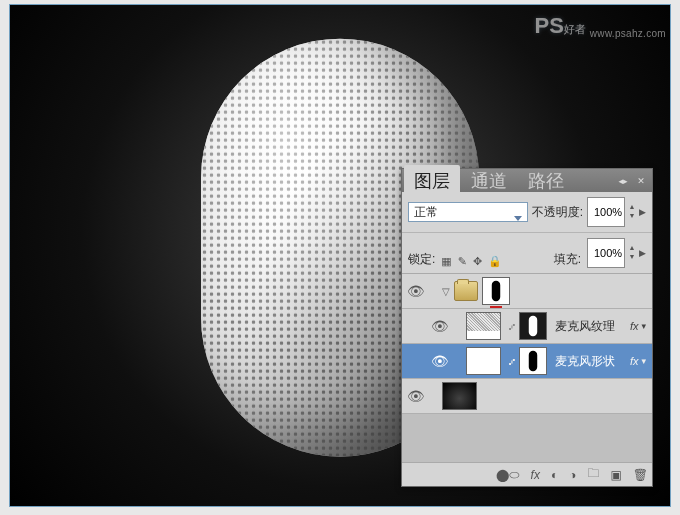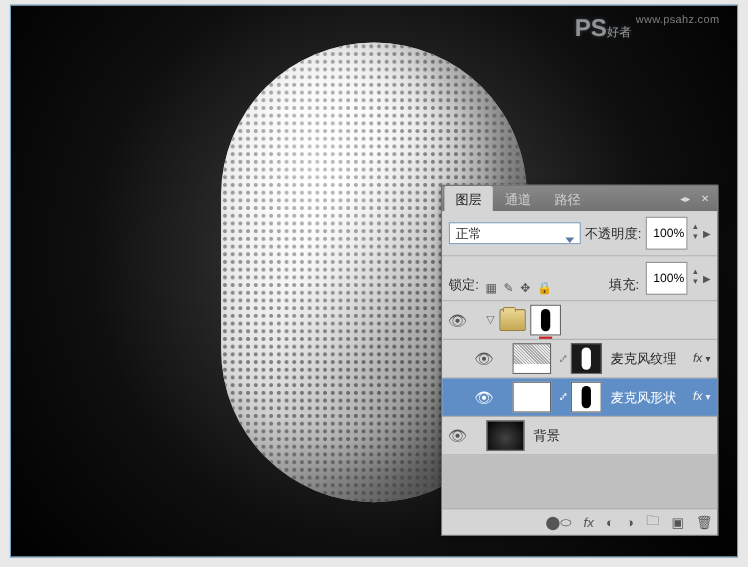--- a/index.html
+++ b/index.html
@@ -1,27 +1,27 @@
 <!DOCTYPE html>
 <html><head>
 <meta charset="utf-8">
 <style>
 *{margin:0;padding:0;box-sizing:border-box;font-family:"Microsoft YaHei",SimSun,sans-serif}
 body{width:680px;height:515px;background:#e8e8e8;position:relative;overflow:hidden}
 .canvas{position:absolute;left:9px;top:4px;width:662px;height:503px;background:radial-gradient(circle at 50% 45%,#606060 0%,#2a2a2a 30%,#0f0f0f 60%,#000 100%);border:1px solid #72a0c0}
 .mic{position:absolute;left:50%;top:50%;transform:translate(-50%,-52%);width:278px;height:418px;border-radius:139px;background:radial-gradient(ellipse at 35% 30%,#fff 0%,#f8f8f8 20%,#e8e8e8 40%,#d8d8d8 55%,#b0b0b0 75%,#808080 90%,#505050 100%);box-shadow:inset -30px -20px 60px rgba(0,0,0,.45),inset 20px 15px 40px rgba(255,255,255,.6);overflow:hidden}
 .mic::before{content:"";position:absolute;inset:0;background-image:radial-gradient(circle,#555 1.4px,transparent 2.1px);background-size:7px 7px;opacity:.7;border-radius:139px}
 .mic::after{content:"";position:absolute;inset:0;background:radial-gradient(ellipse at 30% 25%,rgba(255,255,255,.5) 0%,transparent 45%),radial-gradient(ellipse at 75% 80%,rgba(0,0,0,.35) 0%,transparent 55%);border-radius:139px}
-.watermark{position:absolute;right:16px;top:8px;display:flex;align-items:flex-start;color:#ddd;opacity:.55;font-size:11px}
+.watermark{position:absolute;right:4px;top:8px;display:flex;align-items:flex-end;color:#ddd;opacity:.55;font-size:11px}
 .watermark .ps{font-size:22px;font-weight:bold;color:#fff;text-shadow:0 0 4px rgba(180,220,255,.4);margin-right:4px}
 .watermark .ps small{font-size:11px;font-weight:normal}
 .watermark .url{font-size:10px;letter-spacing:.3px}
 .panel{position:absolute;right:17px;top:163px;width:252px;background:#d5d5d5;border:1px solid #6a6a6a;box-shadow:0 2px 6px rgba(0,0,0,.4);font-size:12px;color:#2a2a2a}
 .tabs{display:flex;align-items:center;background:linear-gradient(#888,#727272);height:23px;padding-left:2px}
-.tab{padding:4px 10px 3px;font-size:12px;color:#d0d0d0;cursor:pointer;border-radius:2px 2px 0 0;margin-right:1px}
+.tab{padding:4px 10px 3px;font-size:18px;color:#d0d0d0;cursor:pointer;border-radius:2px 2px 0 0;margin-right:1px}
 .tab.active{background:#d5d5d5;color:#222}
 .tabs-filler{flex:1}
 .tabs-ctrl{display:flex;gap:4px;padding-right:4px}
 .tabs-ctrl span{width:14px;height:13px;display:flex;align-items:center;justify-content:center;color:#ddd;font-size:9px;cursor:pointer}
 .row{display:flex;align-items:center;padding:5px 6px;gap:4px;background:#d5d5d5}
 .dropdown{flex:1;height:20px;background:#fff;border:1px solid #7e9db9;display:flex;align-items:flex-end;padding:0 5px;justify-content:space-between}
 .dropdown .chev{width:0;height:0;border-left:4px solid transparent;border-right:4px solid transparent;border-top:5px solid #5b7aa3}
 .spin{display:flex;align-items:center;gap:2px}
 .spin input{width:38px;height:30px;border:1px solid #8a8a8a;background:#fff;font-size:11px;text-align:right;padding-right:2px}
 .spin .arr{width:10px;height:18px;display:flex;flex-direction:column}
@@ -161,21 +161,20 @@
         </div>
         <div class="lname">麦克风形状</div>
         <span class="fx">fx</span>
         <span class="fxarrow">▾</span>
       </div>
 
       <div class="layer">
         <div class="eye">👁</div>
         <div class="linkcol"></div>
         <div class="thumb gradient"></div>
-        <div class="lname">背景</div>
       </div>
 
       <div class="empty"></div>
     </div>
 
     <div class="footer">
       <span>⬤⬭</span>
       <span><i style="font-style:italic">fx</i></span>
       <span>◐</span>
       <span>◑</span>

